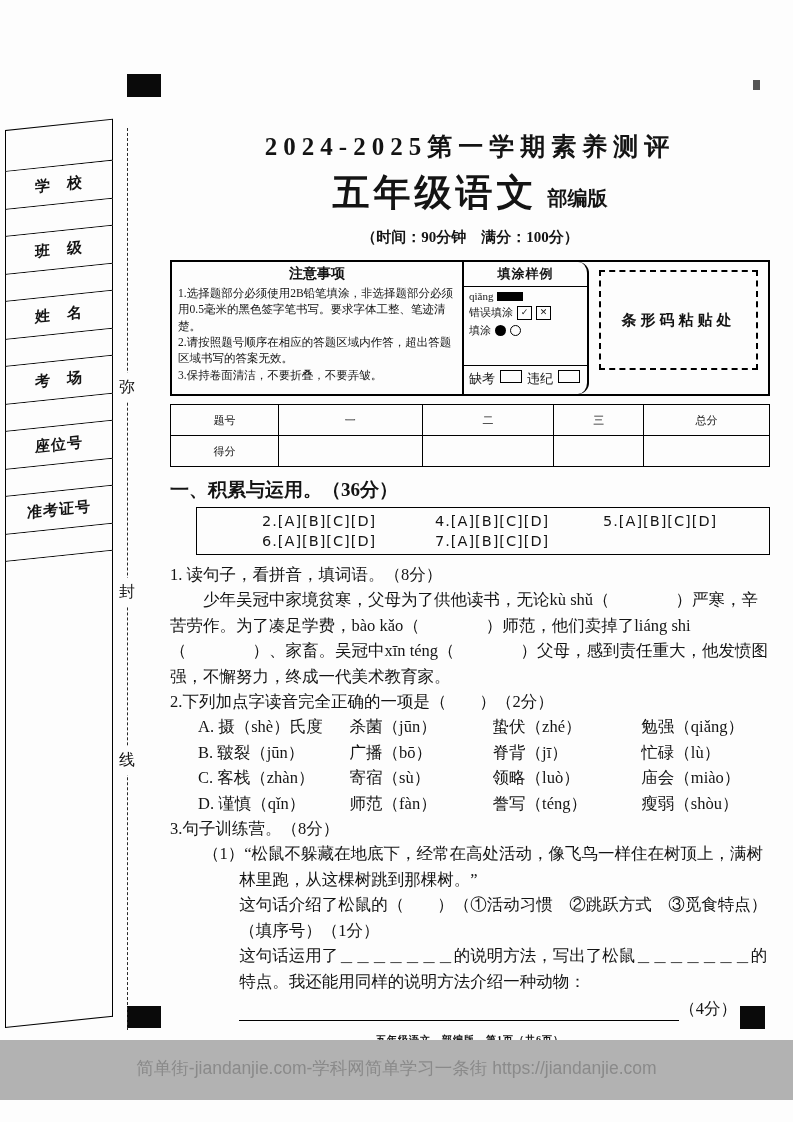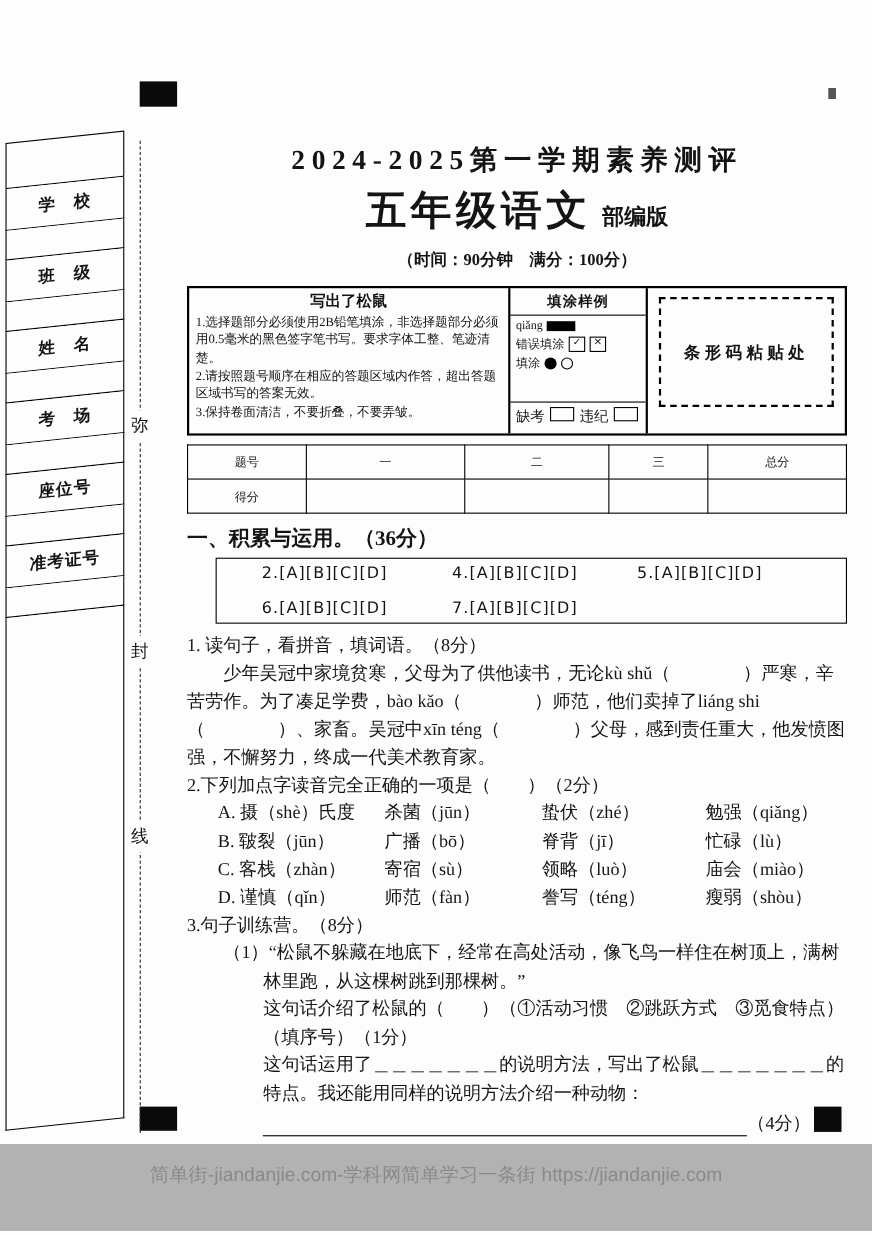--- a/index.html
+++ b/index.html
@@ -43,21 +43,21 @@
   .title2 .subject{font-size:37px;font-weight:bold;letter-spacing:4px;}
   .title2 .edition{font-size:20px;font-weight:bold;margin-left:10px;}
   .time-line{text-align:center;font-size:15px;font-weight:600;margin-top:4px;line-height:20px;}
 
   
   .notice-box{display:flex;border:2px solid #000;margin-top:13px;height:136px;box-sizing:border-box;}
   .notice-left{width:49%;border-right:2px solid #000;box-sizing:border-box;padding:3px 6px 0 6px;}
   .notice-title{text-align:center;font-weight:bold;font-size:14px;margin-bottom:2px;}
   .notice-item{font-size:11.5px;line-height:1.42;}
   .fill-col{width:21%;border-right:2px solid #000;box-sizing:border-box;display:flex;
-    flex-direction:column;font-size:11px;}
+    flex-direction:column;font-size:11px;border-radius:11px;}
   .fill-title{font-weight:bold;font-size:13px;text-align:center;padding:3px 0;
     border-bottom:1.5px solid #000;letter-spacing:1px;}
   .fill-row{display:flex;align-items:center;gap:4px;padding:3px 5px 0 5px;}
   .correct-mark{width:26px;height:9px;background:#000;}
   .wrong-mark{width:13px;height:12px;border:1px solid #000;font-size:9px;line-height:11px;
     text-align:center;font-family:"DejaVu Sans",sans-serif;}
   .dot-filled{width:11px;height:11px;border-radius:50%;background:#000;}
   .dot-empty{width:11px;height:11px;border-radius:50%;border:1.2px solid #000;box-sizing:border-box;}
   .fill-bottom{margin-top:auto;border-top:1.5px solid #000;display:flex;align-items:flex-start;
     gap:5px;padding:4px 5px 6px 5px;font-size:13px;}
@@ -67,38 +67,38 @@
     display:flex;align-items:center;justify-content:center;}
   .barcode-label{font-size:15px;letter-spacing:4px;font-weight:600;}
 
   
   .score-table{width:100%;border-collapse:collapse;margin-top:8px;}
   .score-table th,.score-table td{border:1.8px solid #000;height:28px;font-size:11px;
     font-weight:400;text-align:center;}
 
   
   .sec-title{margin-top:10px;font-size:19px;font-weight:bold;line-height:26px;}
-  .answer-card{border:1.4px solid #000;margin:4px 0 0 26px;padding:5px 8px 5px 41px;
-    display:grid;grid-template-columns:173px 168px 1fr;row-gap:16px;font-size:14.5px;
+  .answer-card{border:1.4px solid #000;margin:4px 0 0 26px;padding:5px 8px 5px 65px;
+    display:grid;grid-template-columns:173px 168px 1fr;row-gap:4px;font-size:14.5px;
     letter-spacing:1px;font-family:"DejaVu Sans",sans-serif;}
   .q{font-size:16.5px;line-height:1.54;}
   .q1{margin-top:7px;}
   .q1-passage{text-indent:2em;}
   .q2-options{margin-left:28px;display:grid;grid-template-columns:26.5% 25% 26% 22.5%;}
   .q2-options span{white-space:nowrap;overflow:hidden;}
   .q3-sub{margin-left:33px;}
   .q3-quote{padding-left:2.2em;text-indent:-2.2em;}
   .q3-text{padding-left:2.2em;}
   .answer-line{padding-left:2.2em;display:flex;align-items:flex-end;margin-top:2px;}
   .blank-line{flex:0 0 440px;border-bottom:1.5px solid #000;height:1.1em;}
 
   .page-footer{text-align:center;font-size:10px;font-weight:600;letter-spacing:1px;margin-top:12px;}
 
   
-  .watermark-strip{position:absolute;left:0;right:0;top:1040px;height:79px;background:#b2b2b2;}
+  .watermark-strip{position:absolute;left:0;right:0;top:1040px;height:60px;background:#b2b2b2;}
   .watermark-text{padding-top:16px;text-align:center;color:#8a8a8a;font-size:17.5px;
     font-family:"Liberation Sans",sans-serif;}
 </style>
 </head>
 <body>
 
 <div class="mark mark-tl"></div>
 <div class="mark mark-tr"></div>
 <div class="mark mark-bl"></div>
 <div class="mark mark-br"></div>
@@ -131,21 +131,21 @@
 <div class="main">
 
   <div class="title1">2024-2025第一学期素养测评</div>
   <div class="title2">
     <span class="subject">五年级语文</span><span class="edition">部编版</span>
   </div>
   <div class="time-line">（时间：90分钟　满分：100分）</div>
 
   <div class="notice-box">
     <div class="notice-left">
-      <div class="notice-title">写出了松鼠</div>
+      <div class="notice-title">注意事项</div>
       <div class="notice-item">1.选择题部分必须使用2B铅笔填涂，非选择题部分必须用0.5毫米的黑色签字笔书写。要求字体工整、笔迹清楚。</div>
       <div class="notice-item">2.请按照题号顺序在相应的答题区域内作答，超出答题区域书写的答案无效。</div>
       <div class="notice-item">3.保持卷面清洁，不要折叠，不要弄皱。</div>
     </div>
     <div class="fill-col">
       <div class="fill-title">填涂样例</div>
       <div class="fill-row">
         <span>qiǎng</span>
         <span class="correct-mark"></span>
       </div>

